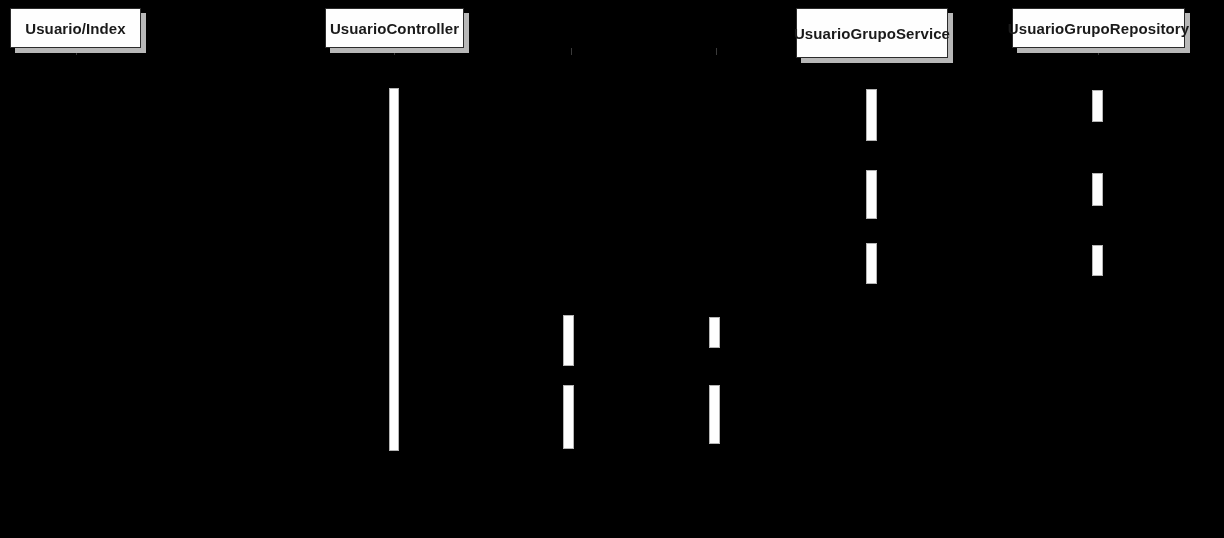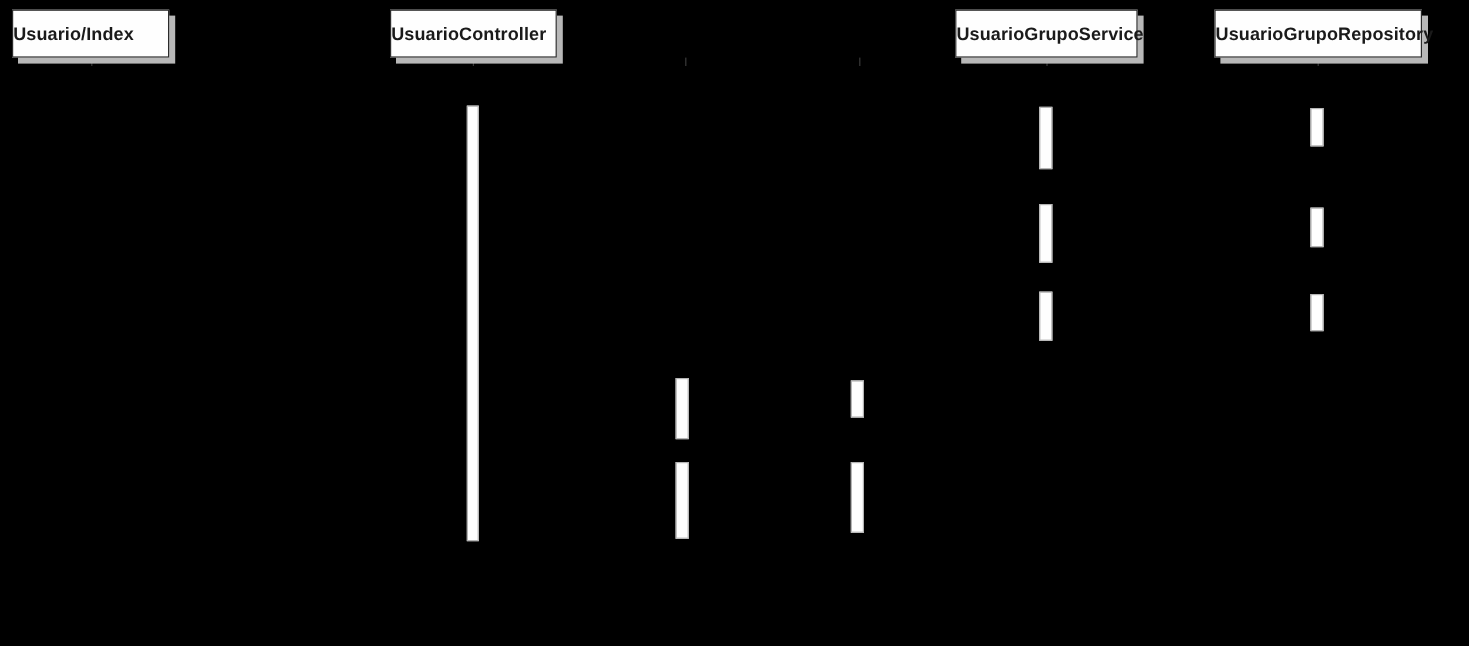--- a/index.html
+++ b/index.html
@@ -36,21 +36,21 @@
     position: absolute;
     left: 0;
     top: 0;
     width: 100%;
     height: 100%;
     box-sizing: border-box;
     background: #FEFEFE;
     border: 1px solid #2b2b2b;
     display: flex;
     align-items: center;
-    justify-content: flex-start;
+    justify-content: center;
   }
   .participant .label {
     color: #1a1a1a;
     font-size: 15px;
     font-weight: bold;
     line-height: 1;
     white-space: nowrap;
     letter-spacing: 0.1px;
   }
 
@@ -102,21 +102,21 @@
 
   <div class="participant" style="left:325px; top:8px; width:139px; height:40px;">
     <div class="shadow"></div>
     <div class="box">
       <span class="label">UsuarioController</span>
     </div>
   </div>
 
 
 
-  <div class="participant" style="left:796px; top:8px; width:152px; height:40px;">
+  <div class="participant" style="left:796px; top:8px; width:152px; height:50px;">
     <div class="shadow"></div>
     <div class="box">
       <span class="label">UsuarioGrupoService</span>
     </div>
   </div>
 
   <div class="participant" style="left:1012px; top:8px; width:173px; height:40px;">
     <div class="shadow"></div>
     <div class="box">
       <span class="label">UsuarioGrupoRepository</span>

